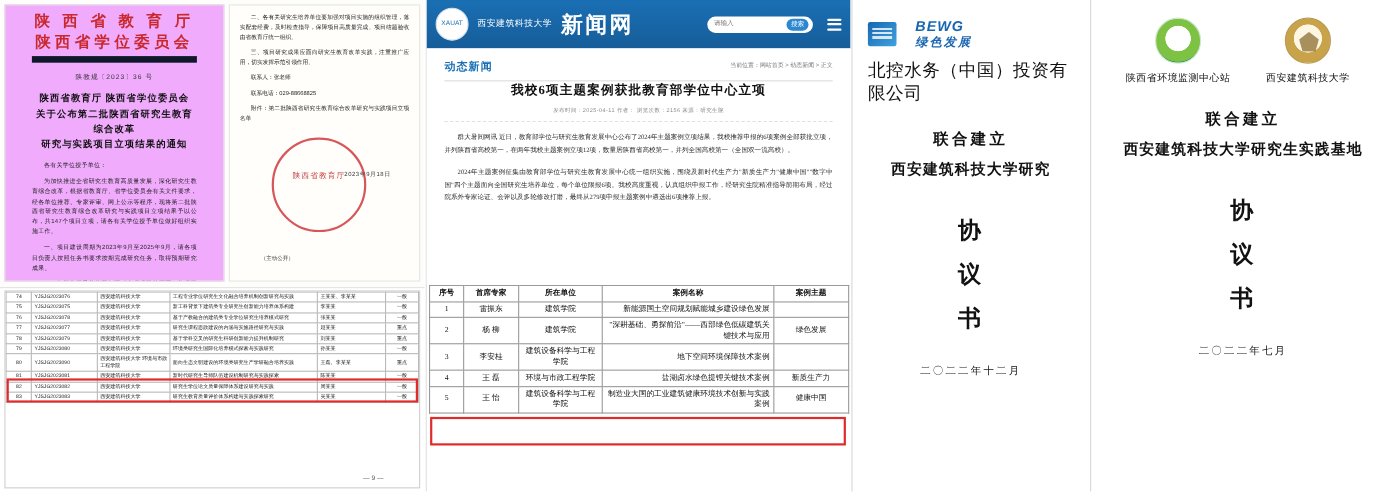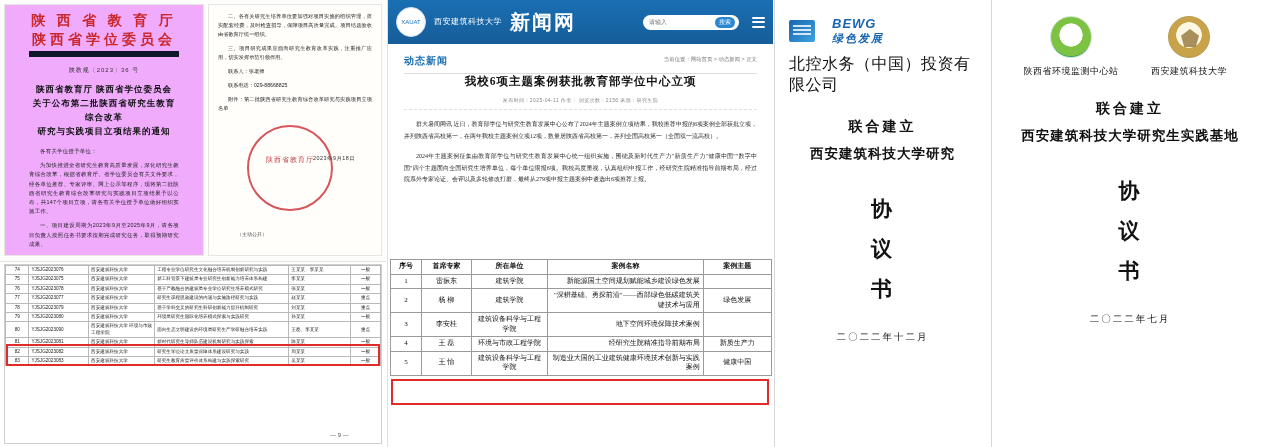--- a/index.html
+++ b/index.html
@@ -625,21 +625,21 @@
               <td class="nt-c1">3</td>
               <td class="nt-c2">李安桂</td>
               <td class="nt-c3">建筑设备科学与工程学院</td>
               <td class="nt-c4 left">地下空间环境保障技术案例</td>
               <td class="nt-c5"></td>
             </tr>
             <tr>
               <td class="nt-c1">4</td>
               <td class="nt-c2">王 磊</td>
               <td class="nt-c3">环境与市政工程学院</td>
-              <td class="nt-c4 left">经研究生院精准指导前期布局</td>
+              <td class="nt-c4 left">盐湖卤水绿色提锂关键技术案例</td>
               <td class="nt-c5">新质生产力</td>
             </tr>
             <tr>
               <td class="nt-c1">5</td>
               <td class="nt-c2">王 怡</td>
               <td class="nt-c3">建筑设备科学与工程学院</td>
               <td class="nt-c4 left">制造业大国的工业建筑健康环境技术创新与实践案例</td>
               <td class="nt-c5">健康中国</td>
             </tr>
           </tbody>

